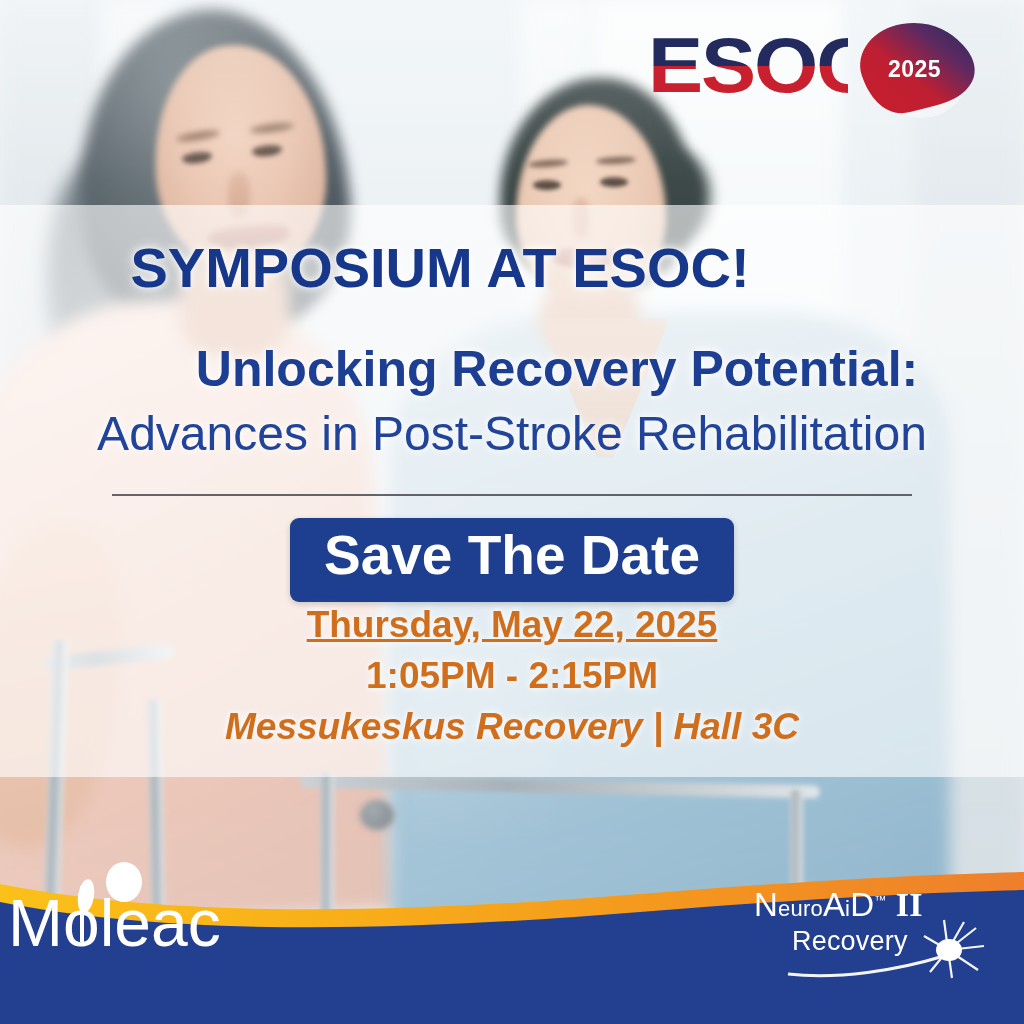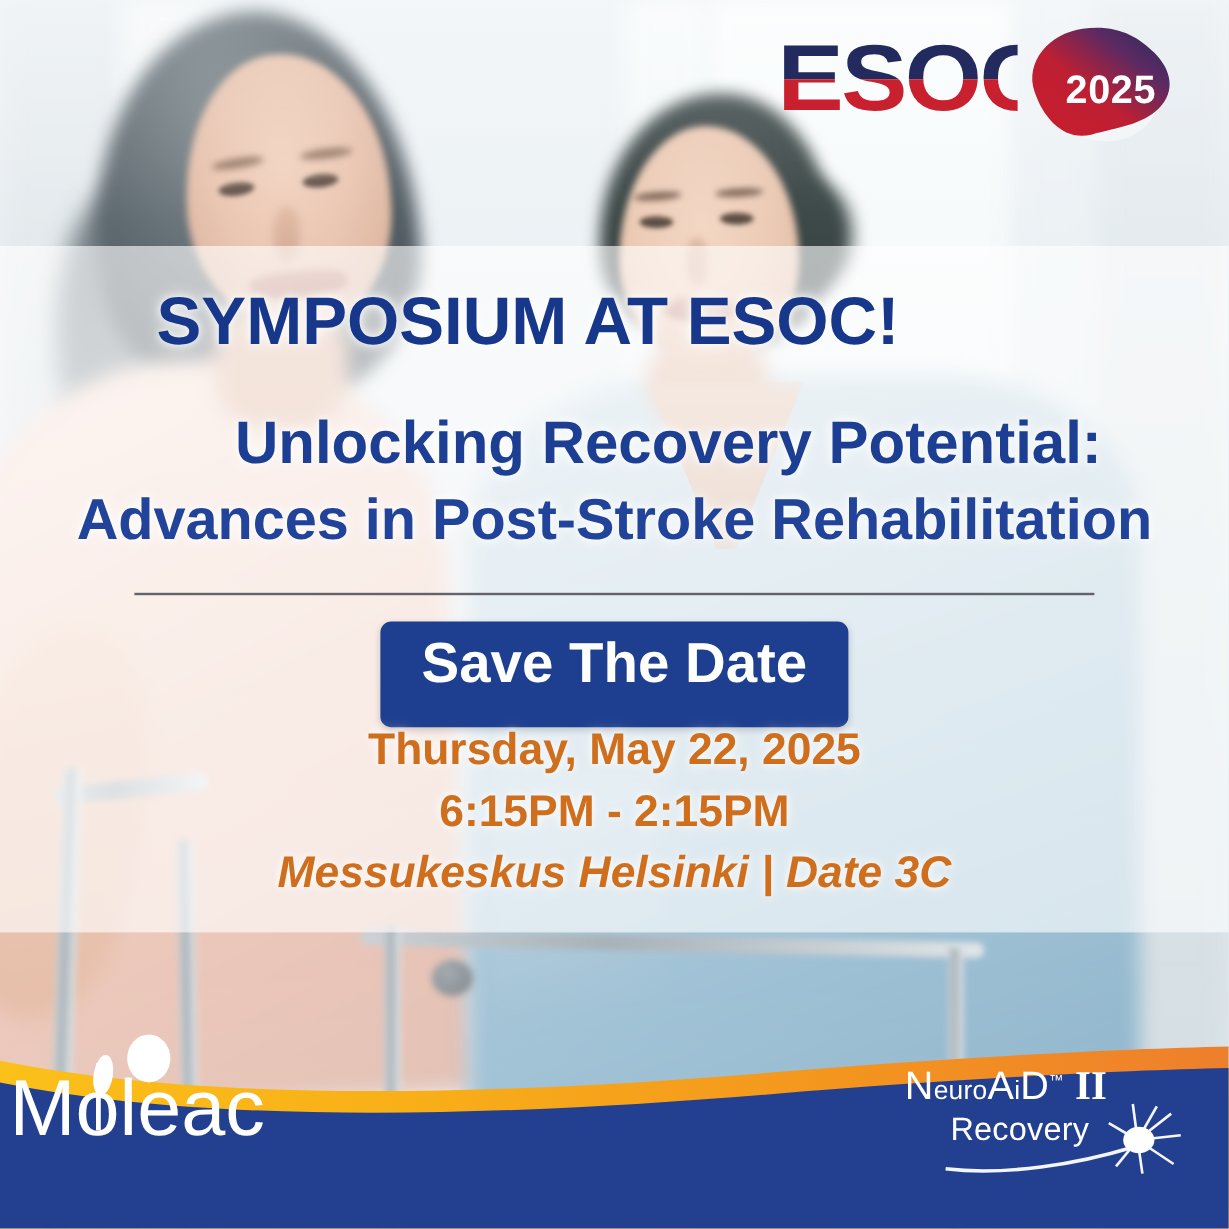--- a/index.html
+++ b/index.html
@@ -116,45 +116,45 @@
     background:linear-gradient(180deg,rgba(255,255,255,.30) 0%,rgba(255,255,255,.12) 18%,rgba(255,255,255,.05) 45%,rgba(255,255,255,.10) 80%,rgba(255,255,255,.18) 100%);}
 
   
   .band{position:absolute;left:0;top:205px;width:1024px;height:572px;
     background:rgba(255,255,255,0.62);}
 
   
   .esoc{position:absolute;left:648px;top:18px;width:336px;height:100px;}
   .esoc-word{position:absolute;left:0;top:6px;width:200px;height:84px;}
   .blob2025{position:absolute;left:196px;top:0;width:140px;height:104px;}
-  .blob2025 .yr{position:absolute;left:44px;top:38px;color:#fff;font-size:33px;font-weight:bold;
+  .blob2025 .yr{position:absolute;left:44px;top:38px;color:#fff;font-size:23px;font-weight:bold;
     letter-spacing:.5px;font-family:"Liberation Sans",sans-serif;}
 
   
   .headline{position:absolute;left:0;top:235px;width:880px;text-align:center;
     font-size:56px;font-weight:bold;color:#16378A;letter-spacing:0px;
     text-shadow:0 0 7px rgba(255,255,255,.95),0 0 14px rgba(255,255,255,.8);}
   .sub1{position:absolute;left:0;top:340px;width:1024px;text-align:center;
     font-size:50px;font-weight:bold;color:#1C3E93;
     text-shadow:0 0 7px rgba(255,255,255,.95),0 0 14px rgba(255,255,255,.8);padding-left:45px;}
   .sub2{position:absolute;left:0;top:406px;width:1024px;text-align:center;
-    font-size:48px;font-weight:bold;color:#21439A;
+    font-size:48px;font-weight:normal;color:#21439A;
     text-shadow:0 0 7px rgba(255,255,255,.95),0 0 14px rgba(255,255,255,.8);}
 
   .divider{position:absolute;left:112px;top:494px;width:800px;height:2px;
     background:#4a4a52;opacity:.85;}
 
   .stdate-wrap{position:absolute;left:0;top:518px;width:1024px;text-align:center;}
   .stdate{display:inline-block;background:#1E3F8F;color:#fff;
-    font-size:47px;font-weight:bold;padding:10px 34px 31px 34px;border-radius:9px;
+    font-size:55px;font-weight:bold;padding:10px 34px 19px 34px;border-radius:9px;
     line-height:1.0;box-shadow:0 2px 6px rgba(0,0,0,.18);}
 
   .dateline{position:absolute;left:0;top:604px;width:1024px;text-align:center;
     font-size:37px;font-weight:bold;color:#CF6F1D;
-    text-shadow:0 0 6px rgba(255,255,255,.9),0 0 12px rgba(255,255,255,.7);}
+    text-shadow:0 0 6px rgba(255,255,255,.9),0 0 12px rgba(255,255,255,.7);text-decoration:underline;}
   .timeline{position:absolute;left:0;top:655px;width:1024px;text-align:center;
     font-size:37px;font-weight:bold;color:#CF6F1D;
     text-shadow:0 0 6px rgba(255,255,255,.9),0 0 12px rgba(255,255,255,.7);}
   .venueline{position:absolute;left:0;top:706px;width:1024px;text-align:center;
     font-size:37px;font-weight:bold;font-style:italic;color:#CF6F1D;
     text-shadow:0 0 6px rgba(255,255,255,.9),0 0 12px rgba(255,255,255,.7);}
 
   
   .footer{position:absolute;left:0;top:860px;width:1024px;height:164px;}
   .footer svg{position:absolute;left:0;top:0;}
@@ -263,22 +263,22 @@
   <div class="sub1">Unlocking Recovery Potential:</div>
   <div class="sub2">Advances in Post-Stroke Rehabilitation</div>
 
   <div class="divider"></div>
 
   <div class="stdate-wrap">
     <span class="stdate">Save The Date</span>
   </div>
 
   <div class="dateline">Thursday, May 22, 2025</div>
-  <div class="timeline">6:15PM - 2:15PM</div>
-  <div class="venueline">Messukeskus Helsinki | Date 3C</div>
+  <div class="timeline">1:05PM - 2:15PM</div>
+  <div class="venueline">Messukeskus Recovery | Hall 3C</div>
 
   <div class="footer">
     <svg width="1024" height="164" viewBox="0 0 1024 164">
       <defs>
         <linearGradient id="waveg" x1="0" y1="0" x2="1" y2="0">
           <stop offset="0%" stop-color="#FBC01A"></stop>
           <stop offset="35%" stop-color="#F8AE18"></stop>
           <stop offset="70%" stop-color="#F3941F"></stop>
           <stop offset="100%" stop-color="#EE7F2C"></stop>
         </linearGradient>

